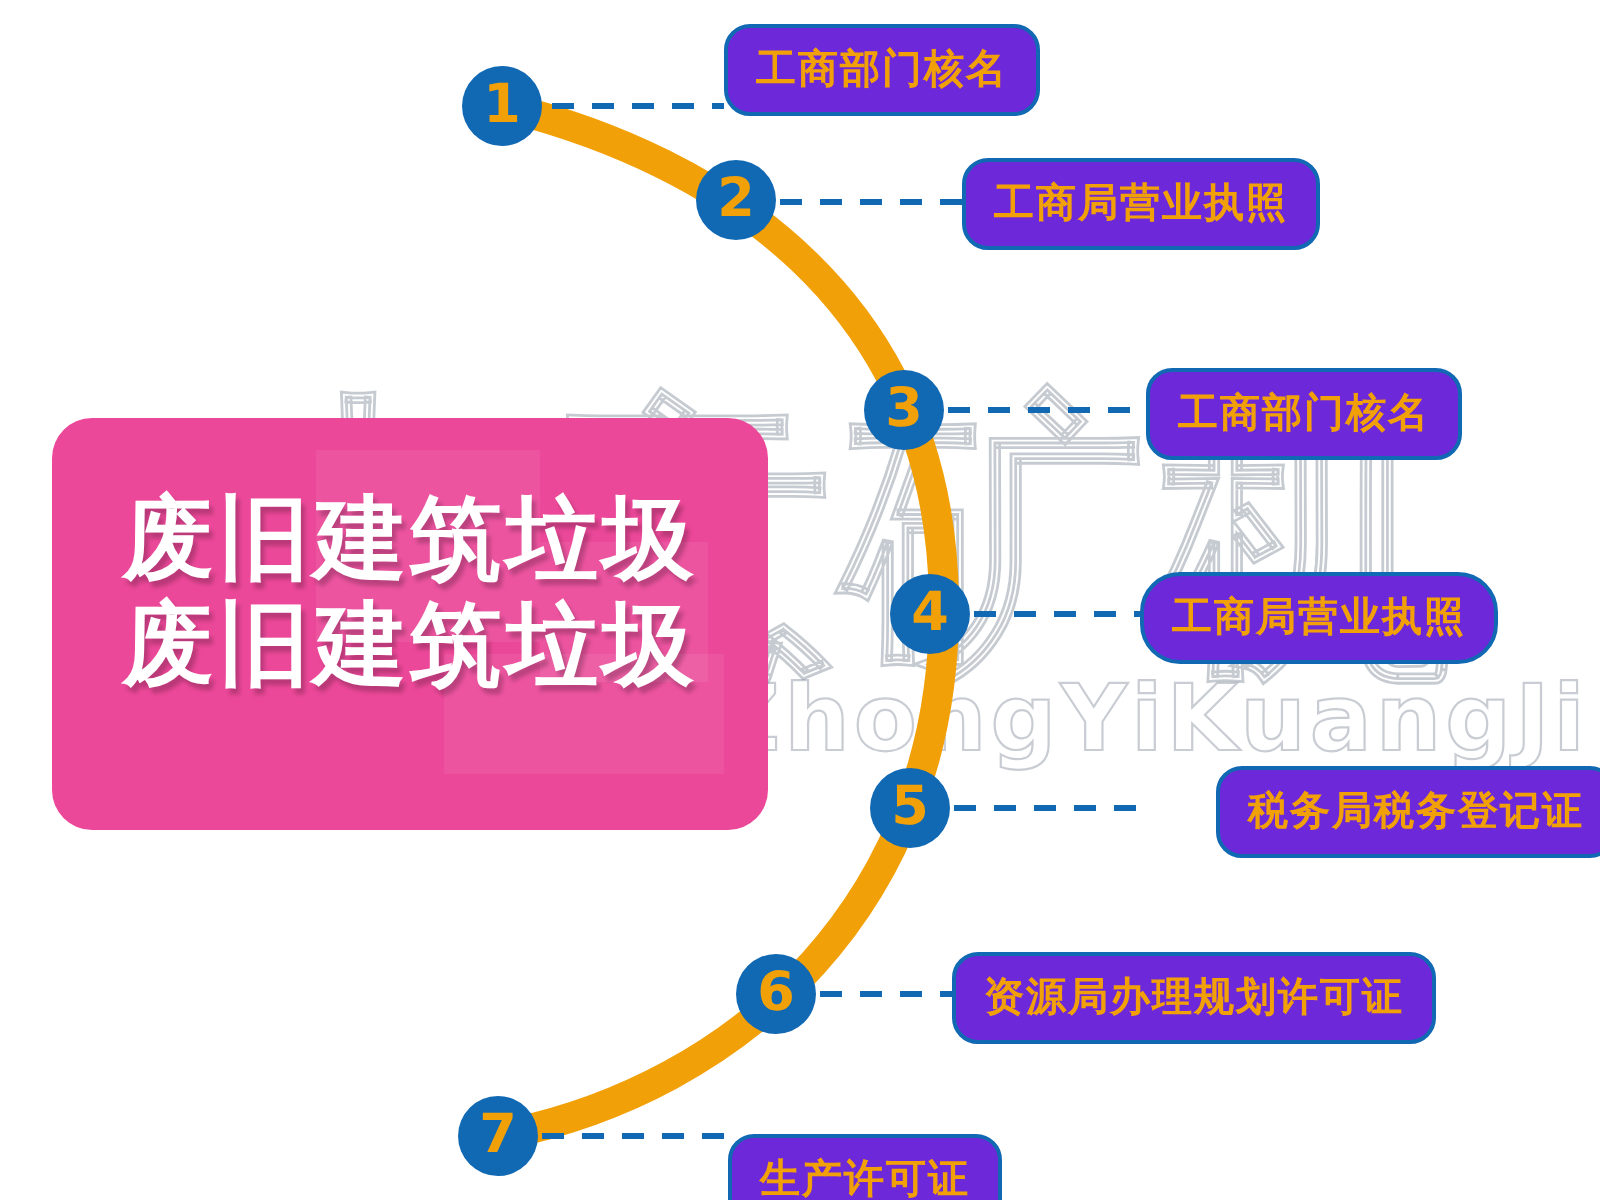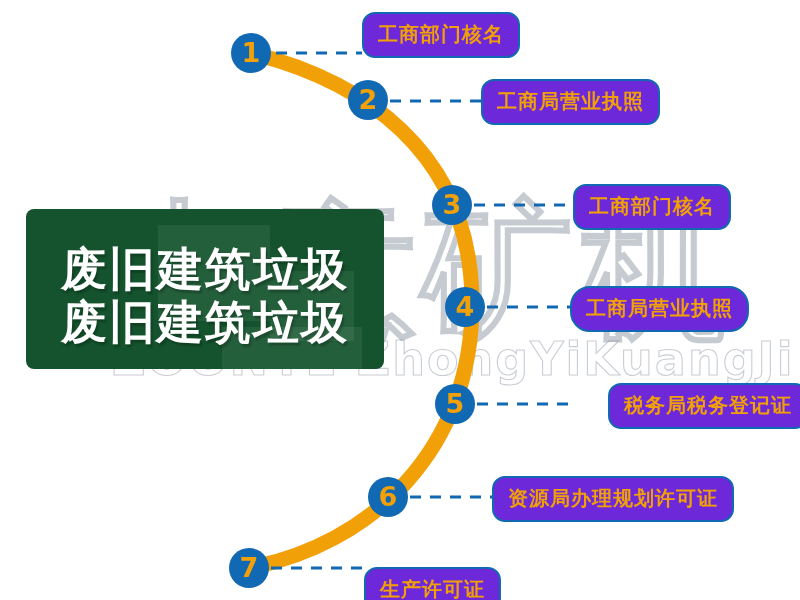--- a/index.html
+++ b/index.html
@@ -57,23 +57,23 @@
     height: 132px;
     pointer-events: none;
   }
 
   
   .title-panel {
     position: absolute;
     left: 26px;
     top: 209px;
     width: 358px;
-    height: 160px;
-    background: #14532d;
-    border-radius: 8px;
+    height: 206px;
+    background: #ec4899;
+    border-radius: 20px;
     z-index: 4;
     box-sizing: border-box;
   }
   .title-panel .wmask {
     position: absolute;
     inset: 0;
     border-radius: 18px;
     overflow: hidden;
     pointer-events: none;
   }
@@ -193,17 +193,17 @@
       <div class="node" style="left: 455px; top: 404px;">5</div>
       <div class="node" style="left: 388px; top: 497px;">6</div>
       <div class="node" style="left: 249px; top: 568px;">7</div>
     </div>
   <div id="pills-root">
       <div class="pill" style="left: 362px; top: 12px;">工商部门核名</div>
       <div class="pill" style="left: 481px; top: 79px;">工商局营业执照</div>
       <div class="pill" style="left: 573px; top: 184px;">工商部门核名</div>
       <div class="pill" style="left: 570px; top: 286px; border-radius: 20px;">工商局营业执照</div>
       <div class="pill" style="left: 568px; top: 383px; margin-left: 40px;">税务局税务登记证</div>
-      <div class="pill" style="left: 492px; top: 476px; font-family: Liberation Mono, monospace;">资源局办理规划许可证</div>
+      <div class="pill" style="left: 476px; top: 476px; font-family: Liberation Mono, monospace;">资源局办理规划许可证</div>
       <div class="pill" style="left: 364px; top: 567px;">生产许可证</div>
     </div>
 
 </div>
 
 </body></html>

